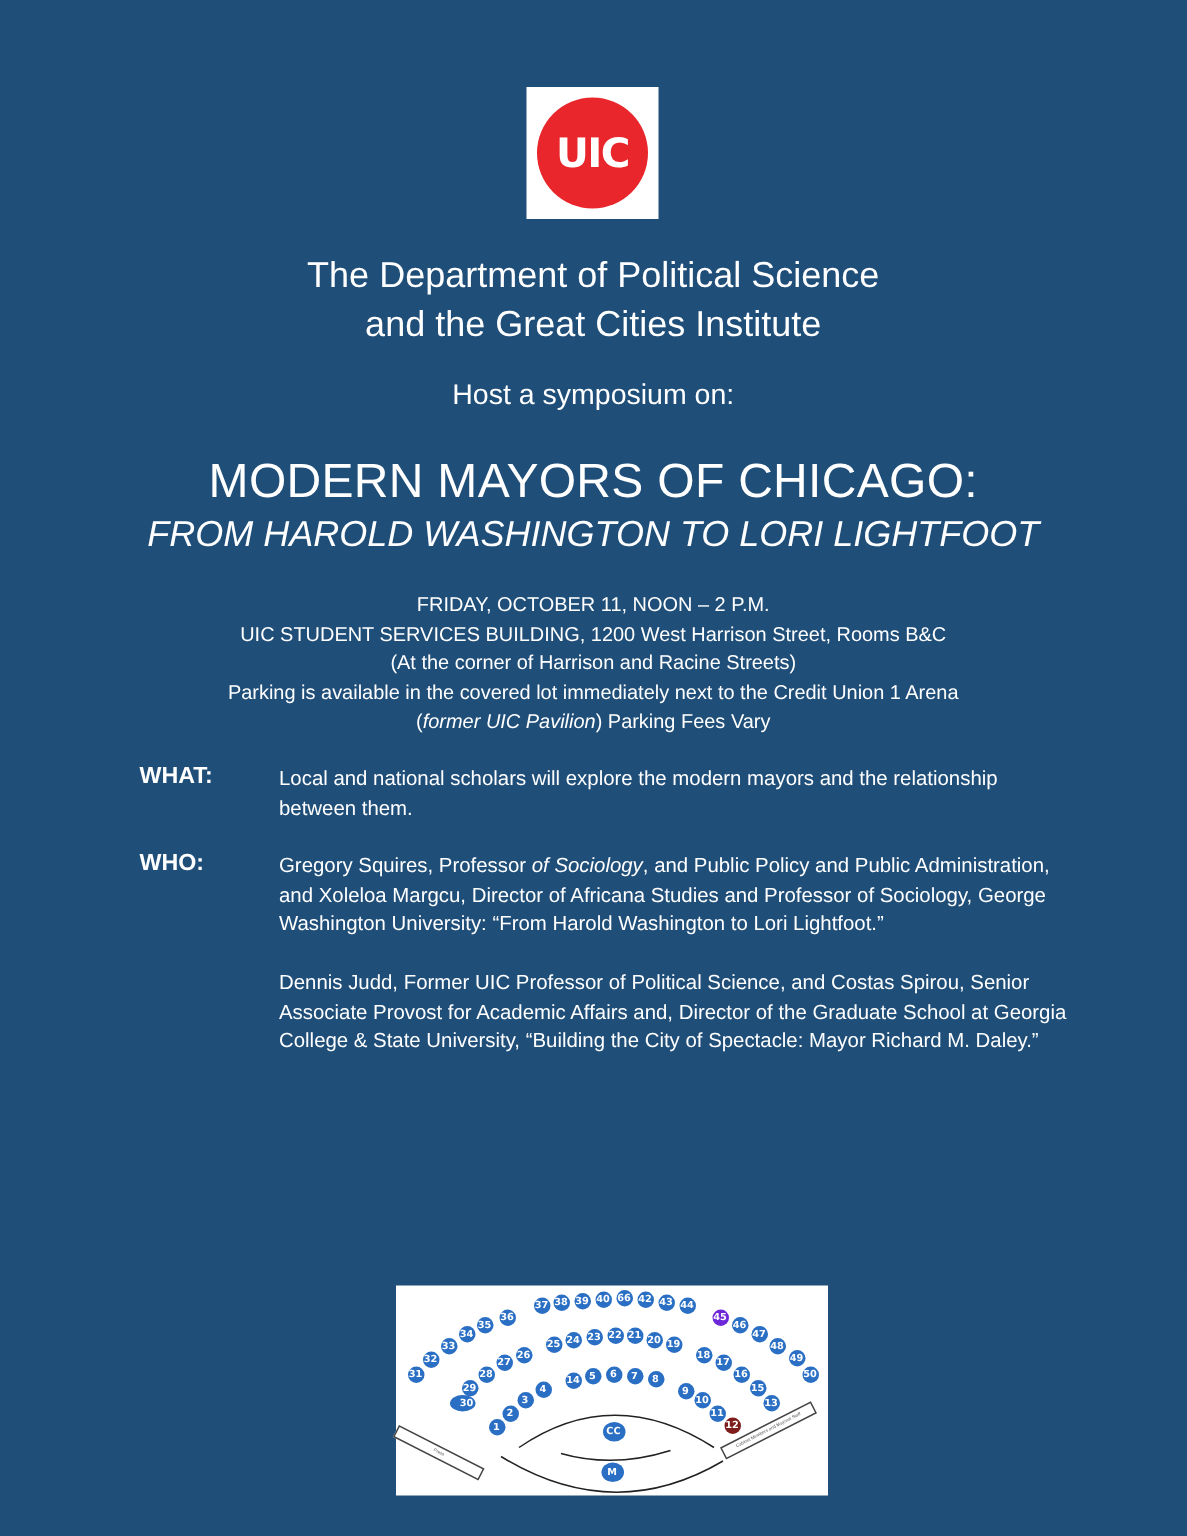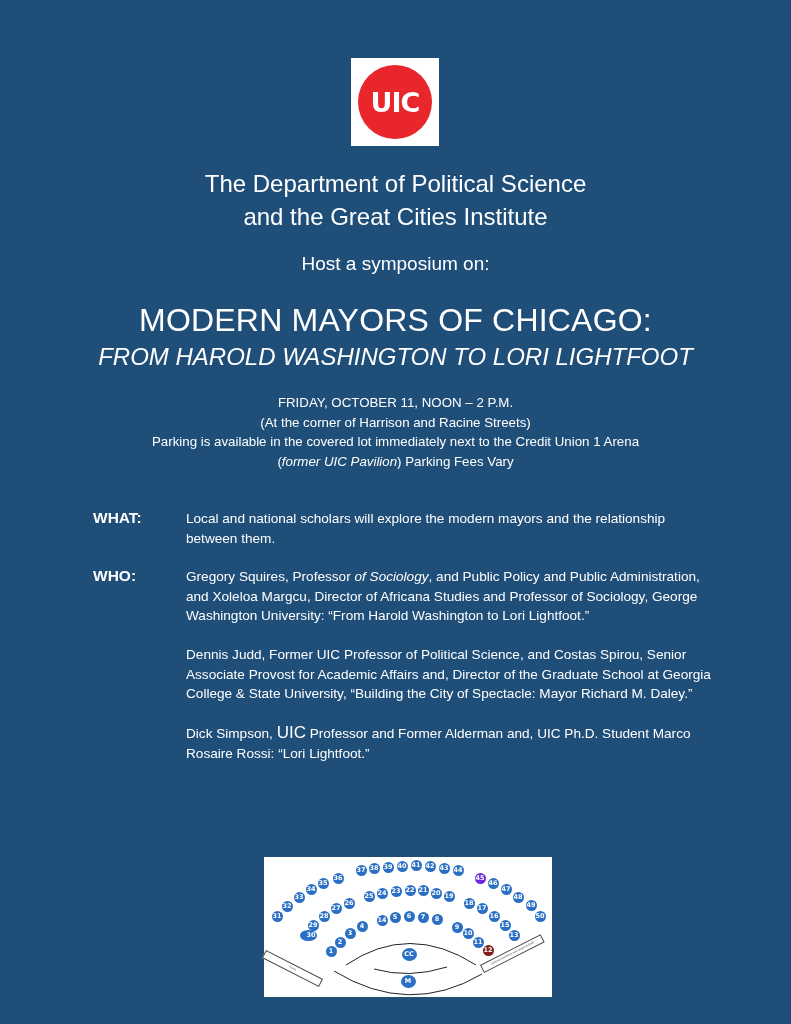--- a/index.html
+++ b/index.html
@@ -74,33 +74,33 @@
 
 <div class="center host-line host-1">The Department of Political Science</div>
 <div class="center host-line host-2">and the Great Cities Institute</div>
 <div class="center host-sub">Host a symposium on:</div>
 
 <div class="center title-1">MODERN MAYORS OF CHICAGO:</div>
 <div class="center title-2">FROM HAROLD WASHINGTON TO LORI LIGHTFOOT</div>
 
 <div class="center details">
   <div>FRIDAY, OCTOBER 11, NOON – 2 P.M.</div>
+  <div>UIC STUDENT SERVICES BUILDING, 1200 West Harrison Street, Rooms B&amp;C</div>
   <div>(At the corner of Harrison and Racine Streets)</div>
   <div>Parking is available in the covered lot immediately next to the Credit Union 1 Arena</div>
   <div><span>(</span><i>former UIC Pavilion</i><span>) Parking Fees Vary</span></div>
 </div>
 
 <div class="section-label what-label">WHAT:</div>
 <div class="section-body what-body">Local and national scholars will explore the modern mayors and the relationship between them.</div>
 
 <div class="section-label who-label">WHO:</div>
 <div class="section-body who-body">
   <p class="para"><span>Gregory Squires, Professor </span><i>of Sociology</i><span>, and Public Policy and Public Administration, and Xoleloa Margcu, Director of Africana Studies and Professor of Sociology, George Washington University: “From Harold Washington to Lori Lightfoot.”</span></p>
   <p class="para">Dennis Judd, Former UIC Professor of Political Science, and Costas Spirou, Senior Associate Provost for Academic Affairs and, Director of the Graduate School at Georgia College &amp; State University, “Building the City of Spectacle:  Mayor Richard M. Daley.”</p>
-  <p class="para"><span>Dick Simpson, </span><span class="uic-big">UIC</span><span> Professor and Former Alderman and, UIC Ph.D. Student Marco Rosaire Rossi: “Lori Lightfoot.”</span></p>
 </div>
 
 <div class="seating" id="seating">
   <svg class="arcs" width="288" height="140">
     <path d="M 82 108 Q 145 65 212 108" stroke="#222" stroke-width="1" fill="none"></path>
     <path d="M 110 112 Q 145 122 183 110" stroke="#222" stroke-width="1" fill="none"></path>
     <path d="M 70 114 Q 145 160 218 117" stroke="#222" stroke-width="1" fill="none"></path>
   </svg>
   <div class="rect-label press-rect">Press</div>
   <div class="rect-label cabinet-rect">Cabinet Members and Mayoral Staff</div>
@@ -137,21 +137,21 @@
     <div class="seat" style="left: 13px; top: 59px; background: rgb(42, 111, 196);">31</div>
     <div class="seat" style="left: 23px; top: 49px; background: rgb(42, 111, 196);">32</div>
     <div class="seat" style="left: 35px; top: 40px; background: rgb(42, 111, 196);">33</div>
     <div class="seat" style="left: 47px; top: 32px; background: rgb(42, 111, 196);">34</div>
     <div class="seat" style="left: 59px; top: 26px; background: rgb(42, 111, 196);">35</div>
     <div class="seat" style="left: 74px; top: 21px; background: rgb(42, 111, 196);">36</div>
     <div class="seat" style="left: 97px; top: 13px; background: rgb(42, 111, 196);">37</div>
     <div class="seat" style="left: 110px; top: 11px; background: rgb(42, 111, 196);">38</div>
     <div class="seat" style="left: 124px; top: 10px; background: rgb(42, 111, 196);">39</div>
     <div class="seat" style="left: 138px; top: 9px; background: rgb(42, 111, 196);">40</div>
-    <div class="seat" style="left: 152px; top: 8px; background: rgb(42, 111, 196);">41</div>
+    <div class="seat" style="left: 152px; top: 8px; background: rgb(42, 111, 196);">66</div>
     <div class="seat" style="left: 166px; top: 9px; background: rgb(42, 111, 196);">42</div>
     <div class="seat" style="left: 180px; top: 11px; background: rgb(42, 111, 196);">43</div>
     <div class="seat" style="left: 194px; top: 13px; background: rgb(42, 111, 196);">44</div>
     <div class="seat" style="left: 216px; top: 21px; background: #6d28d9;">45</div>
     <div class="seat" style="left: 229px; top: 26px; background: rgb(42, 111, 196);">46</div>
     <div class="seat" style="left: 242px; top: 32px; background: rgb(42, 111, 196);">47</div>
     <div class="seat" style="left: 254px; top: 40px; background: rgb(42, 111, 196);">48</div>
     <div class="seat" style="left: 267px; top: 48px; background: rgb(42, 111, 196);">49</div>
     <div class="seat" style="left: 276px; top: 59px; background: rgb(42, 111, 196);">50</div>
     <div class="seat big" style="left: 145px; top: 97px; background: rgb(42, 111, 196);">CC</div>

